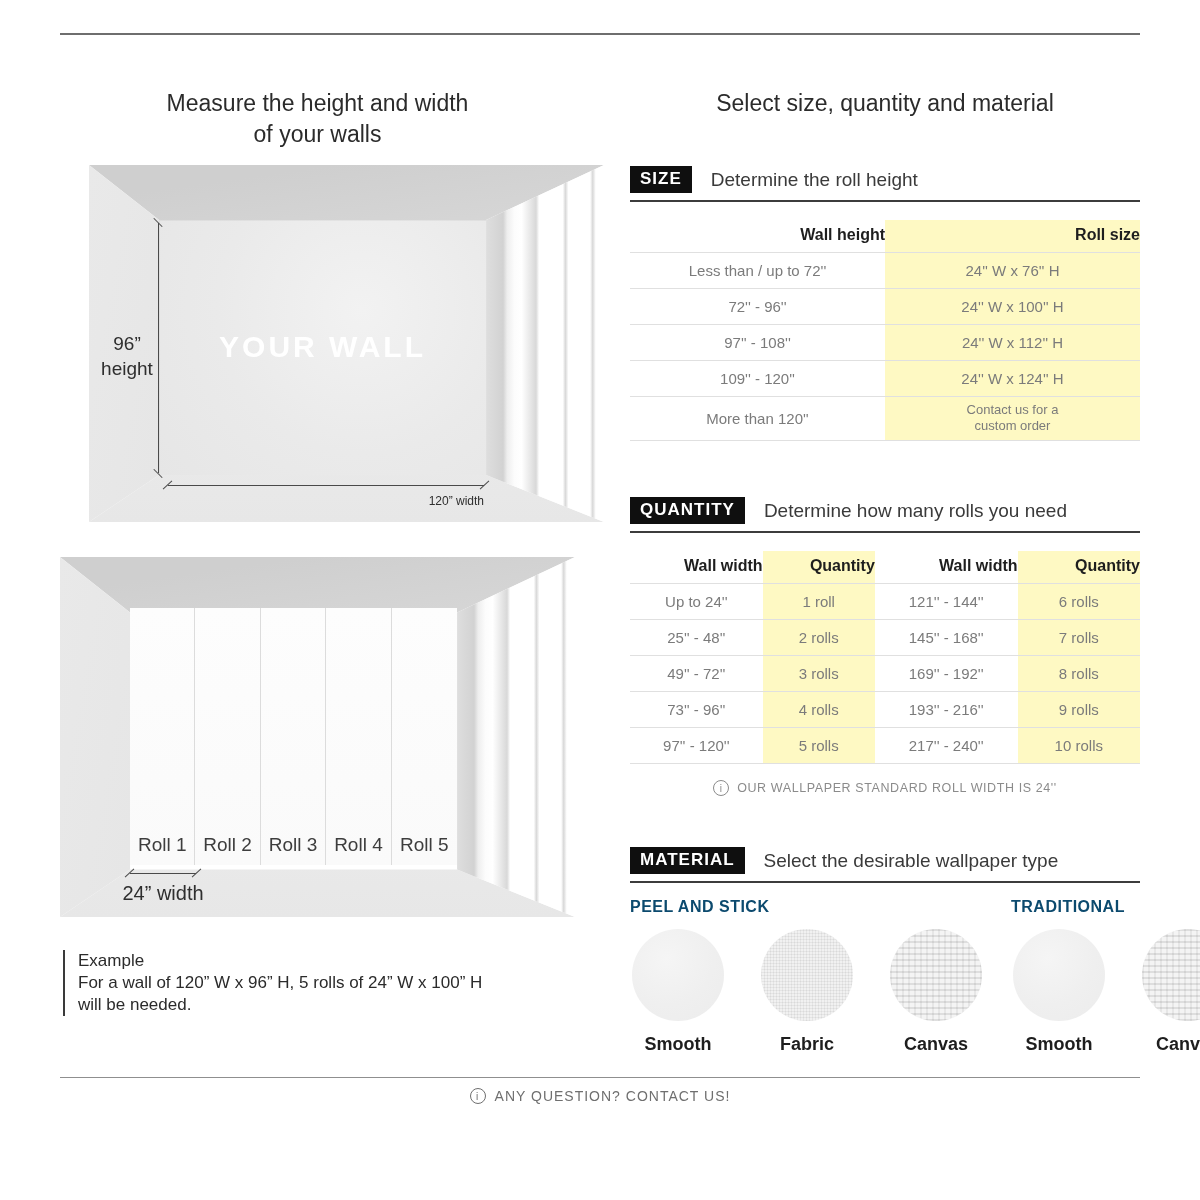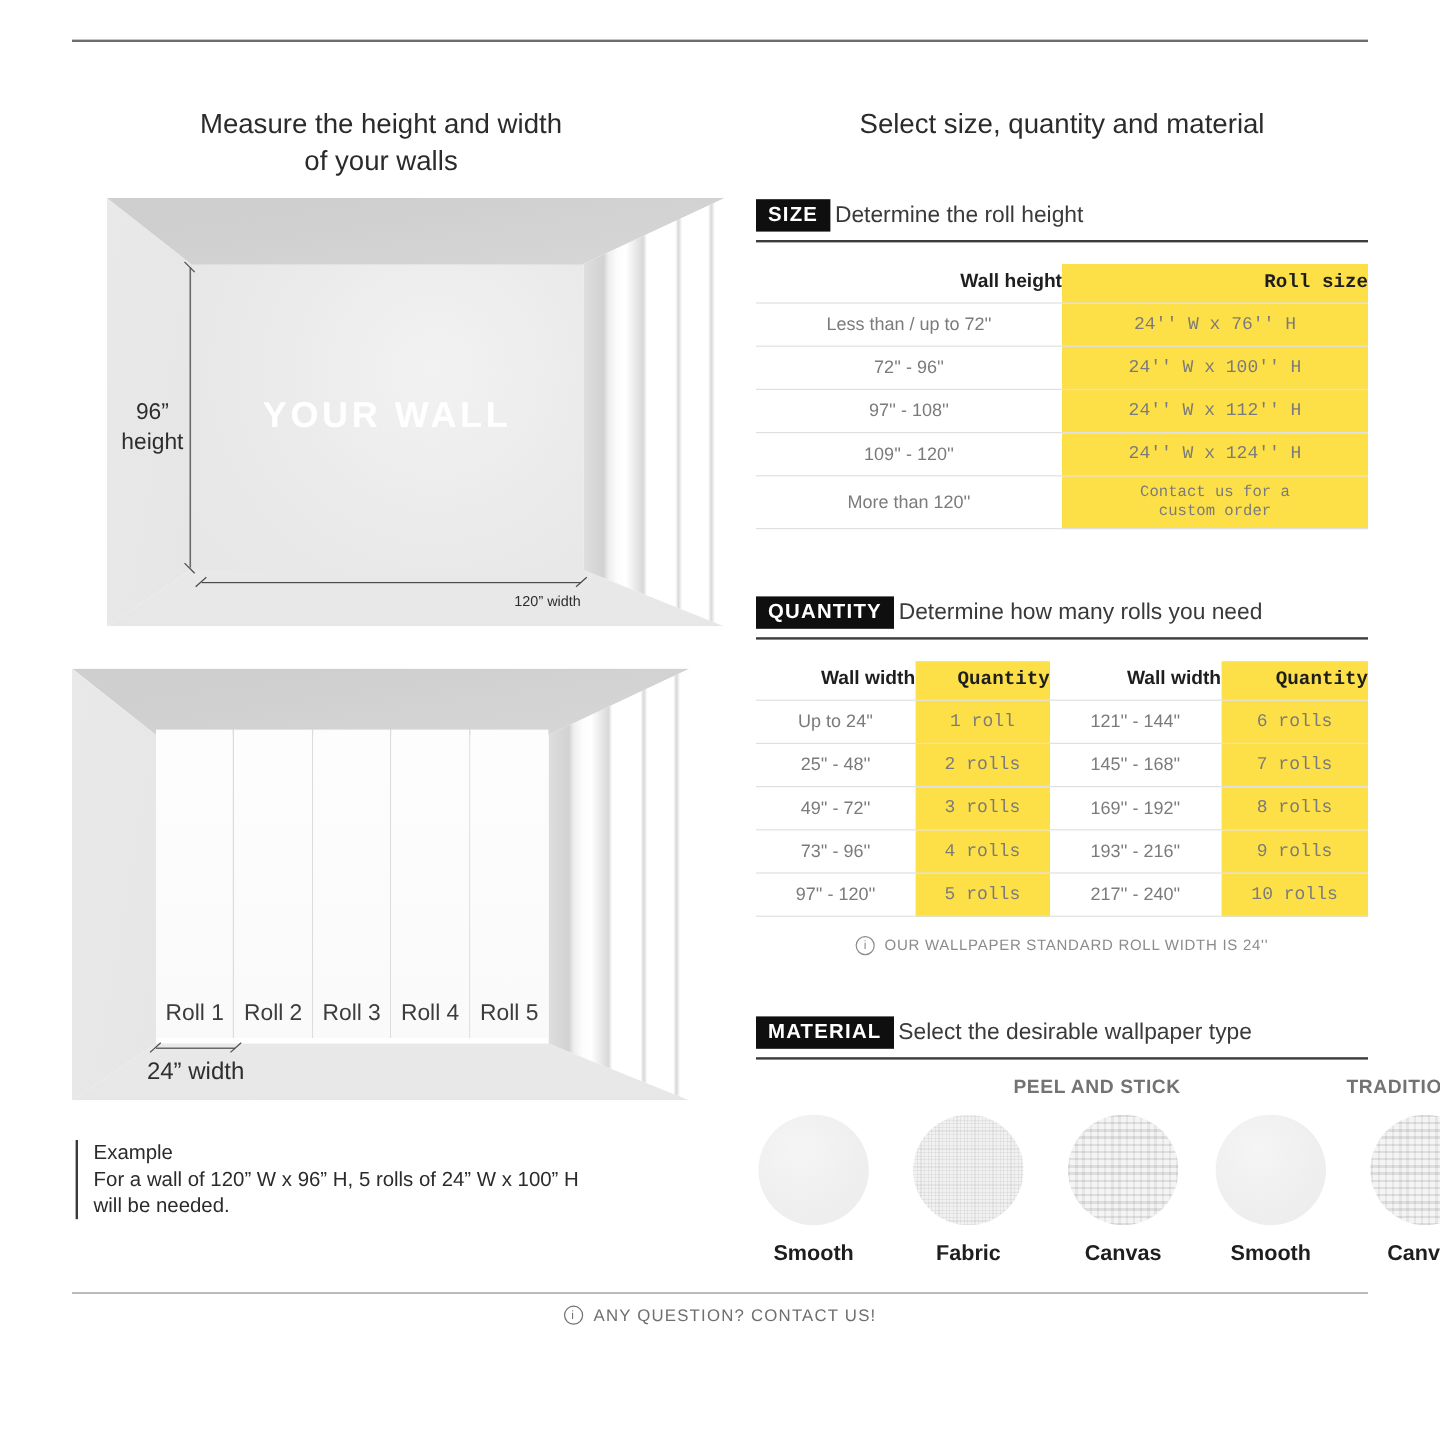--- a/index.html
+++ b/index.html
@@ -88,54 +88,54 @@
   .example{
     margin-top:33px;margin-left:3px;border-left:2px solid #3a3a3a;
     padding-left:13px;font-size:17px;line-height:22px;color:#2b2b2b;
   }
 
   
   .section-size{margin-top:47px;}
   .section-qty{margin-top:56px;}
   .section-mat{margin-top:51px;}
   .section-head{
-    display:flex;align-items:center;gap:4px;
+    display:flex;align-items:center;gap:19px;
     border-bottom:2px solid #3c3c3c;padding-bottom:7px;
   }
   .badge{
     background:#0f0f0f;color:#ffffff;font-weight:700;font-size:17px;
     letter-spacing:1px;padding:3px 10px 4px;white-space:nowrap;
   }
   .section-sub{font-size:19px;color:#3a3a3a;white-space:nowrap;}
 
   table{width:100%;border-collapse:collapse;margin-top:18px;table-layout:fixed;}
   th{font-size:16px;font-weight:700;color:#1e1e1e;padding:6px 0 8px;text-align:right;}
   td{font-size:15px;color:#7b7b7b;text-align:center;padding:9px 0;border-top:1px solid #e0e0e0;}
   tr:last-child td{border-bottom:1px solid #e0e0e0;}
-  .shade{background:#fde047;font-family:Liberation Mono, monospace;}
+  .shade{background:#fef9c3;}
   td.small-2line{font-size:13px;line-height:16px;padding:5px 0 6px;}
   .t-size col.c1{width:50%;}.t-size col.c2{width:50%;}
   .t-qty col.c1{width:26%;}.t-qty col.c2{width:22%;}
   .t-qty col.c3{width:28%;}.t-qty col.c4{width:24%;}
 
   .note{
     margin-top:16px;display:flex;align-items:center;justify-content:center;gap:8px;
     font-size:12.5px;letter-spacing:0.6px;color:#8b8b8b;
   }
   .info-icon{
     width:14px;height:14px;border:1px solid currentColor;border-radius:50%;
     display:inline-flex;align-items:center;justify-content:center;
     font-size:10px;flex:0 0 auto;
   }
   .info-icon::before{content:"i";}
 
   
   .material-body{display:flex;margin-top:15px;}
   .mat-group{display:flex;flex-direction:column;}
-  .group-title{text-align:right;font-size:16px;font-weight:700;letter-spacing:0.5px;color:#737373;}
+  .group-title{text-align:left;font-size:16px;font-weight:700;letter-spacing:0.5px;color:#0c4a6e;}
   .swatch-row{display:flex;margin-top:13px;gap:33px;}
   .mat-cell{width:96px;text-align:center;}
   .circle{width:92px;height:92px;border-radius:50%;margin:0 auto;}
   .tex-smooth{background:radial-gradient(circle at 38% 32%, #f5f5f5 0%, #efefef 55%, #ececec 100%);}
   .tex-fabric{background:
     repeating-linear-gradient(0deg, rgba(0,0,0,0.05) 0 1px, transparent 1px 3px),
     repeating-linear-gradient(90deg, rgba(0,0,0,0.05) 0 1px, transparent 1px 3px),
     #f1f1f1;}
   .tex-canvas{background:
     repeating-linear-gradient(0deg, rgba(0,0,0,0.09) 0 2px, transparent 2px 6px),

